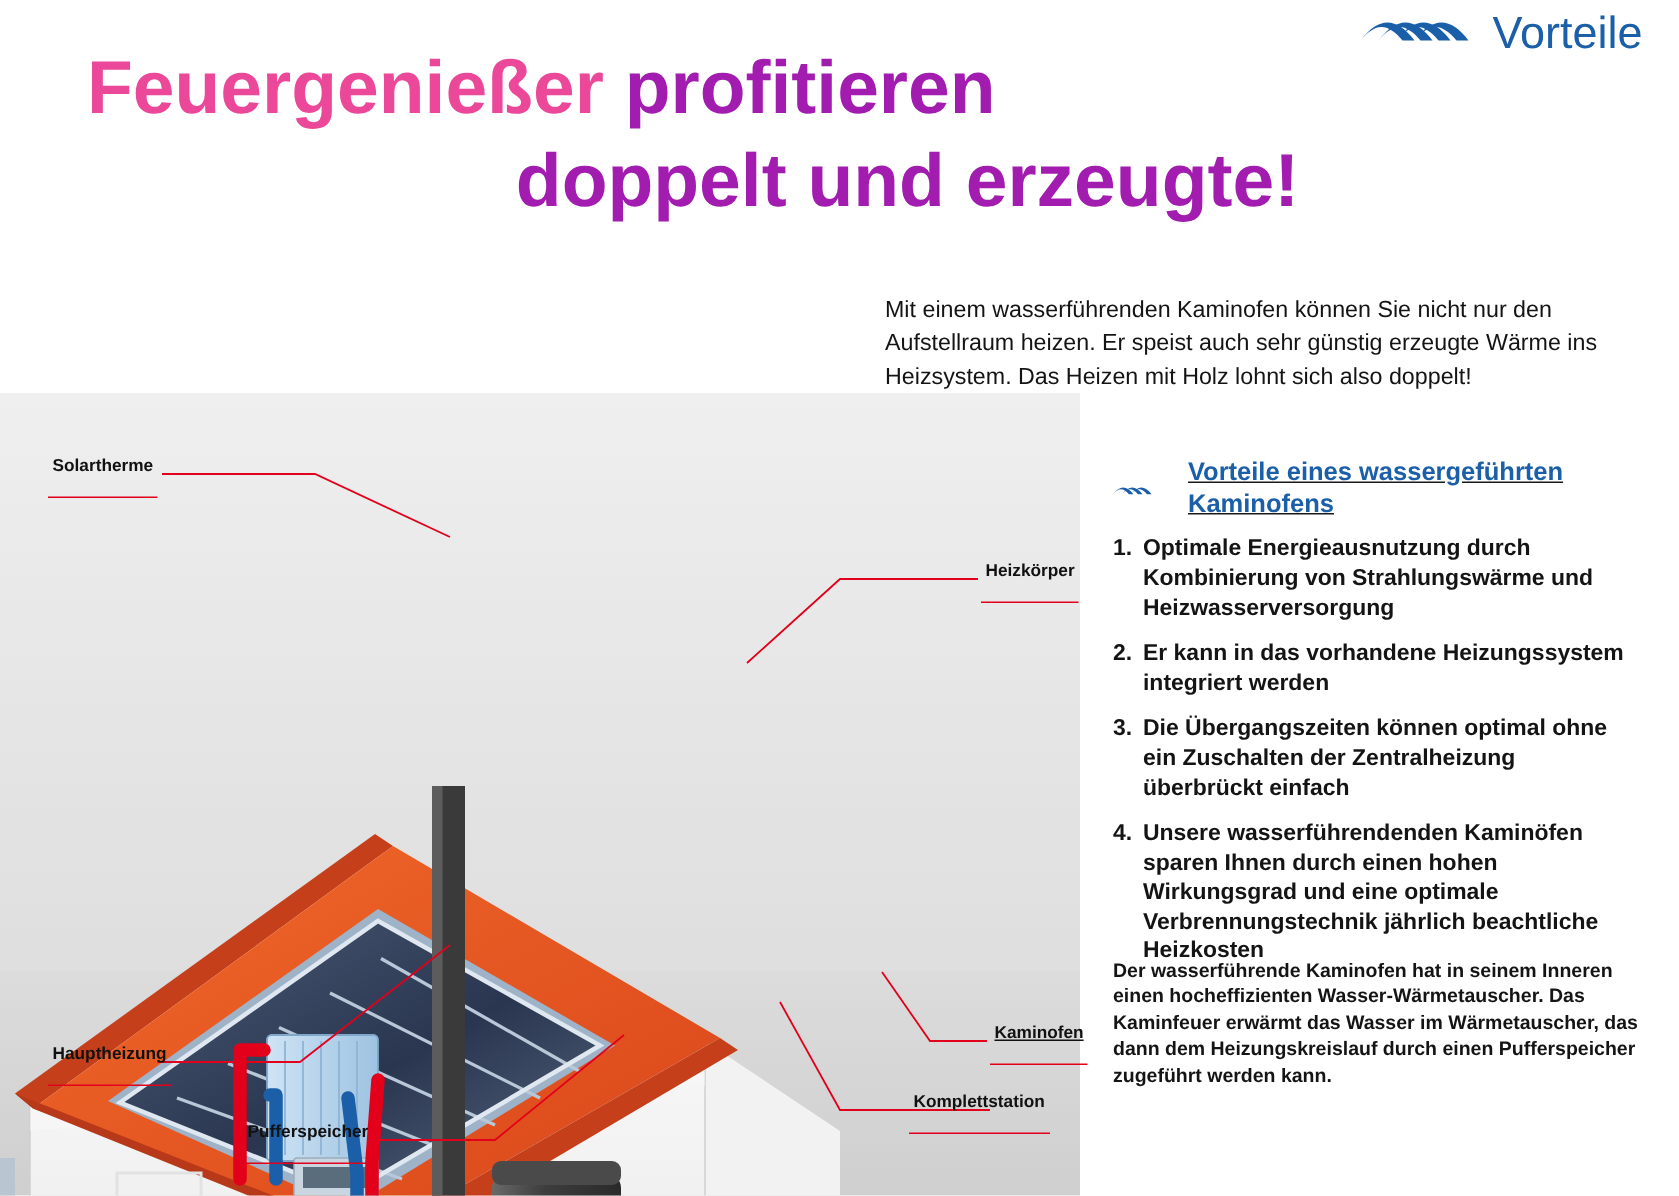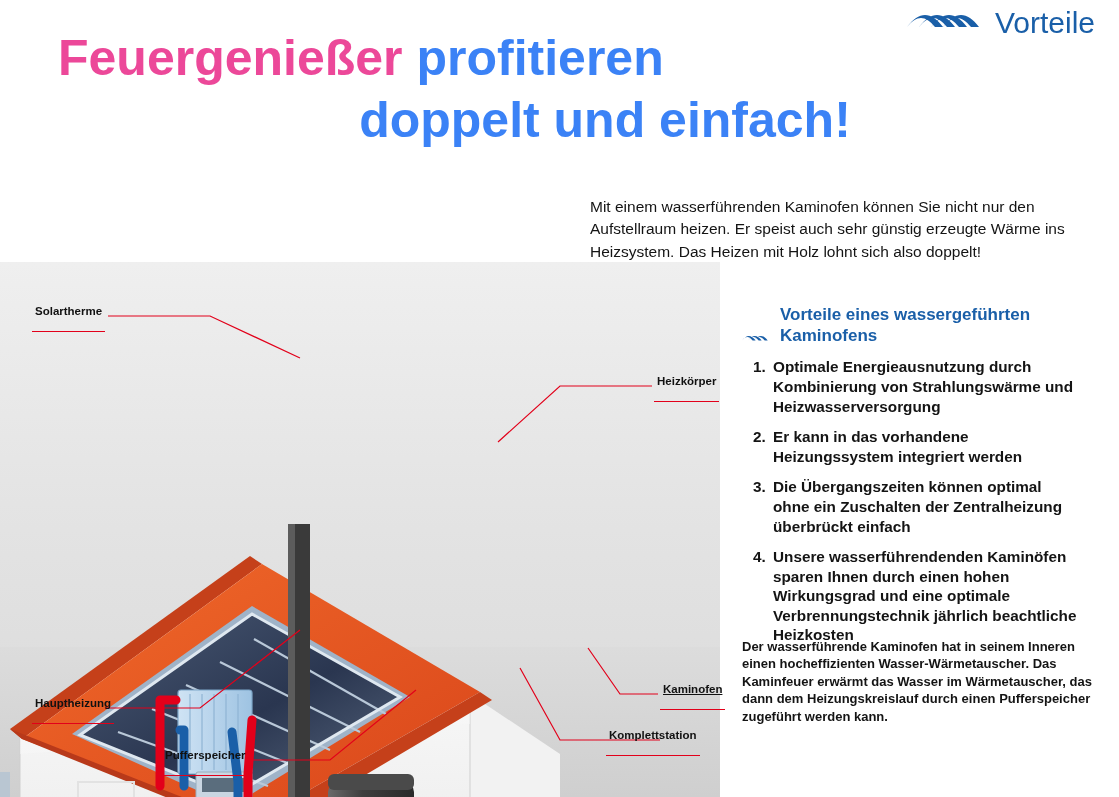--- a/index.html
+++ b/index.html
@@ -37,21 +37,21 @@
     line-height: 1.12;
   }
   .headline-line2 {
     font-size: 50px; font-weight: bold;
     text-align: center;
     padding-left: 120px;
     line-height: 1.12;
     margin-top: 6px;
   }
   .hl-dark { color: #ec4899; }
-  .hl-blue { color: #3b82f6; }
+  .hl-blue { color: #a21caf; }
 
   
   .illus-panel {
     position: absolute;
     left: 0; top: 262px;
     width: 720px; height: 535px;
     background: linear-gradient(180deg,#efefef 0%,#e4e4e4 45%,#d9d9d9 100%);
   }
   .illus-panel .floor {
     position: absolute; left: 0; bottom: 0; width: 100%; height: 150px;
@@ -62,30 +62,31 @@
   .intro {
     position: absolute;
     left: 590px; top: 196px; width: 500px;
     font-size: 15.5px; line-height: 1.45;
     color: #141414;
   }
 
   
   .rcol { position: absolute; left: 742px; width: 350px; }
   .block-head {
-    display: flex; align-items: flex-end; gap: 10px;
+    display: flex; align-items: center; gap: 22px;
     margin-bottom: 10px;
+    text-decoration: underline;
   }
   .block-head .mark { flex: 0 0 auto; margin-top: 4px; }
   .block-title {
     color: #1a5fa8; font-weight: bold; font-size: 17px;
     line-height: 1.22;
   }
   .adv { top: 305px; }
-  .adv ol { margin: 11px; padding: 0; list-style: none; counter-reset: advc; }
+  .adv ol { margin: 0; padding: 0; list-style: none; counter-reset: advc; }
   .adv li {
     counter-increment: advc;
     position: relative;
     padding-left: 20px;
     margin-bottom: 11px;
     font-size: 15.3px;
     line-height: 1.28;
     font-weight: bold;
     color: #141414;
   }
@@ -132,21 +133,21 @@
   </svg>
   <span class="brand-text">Vorteile</span>
 </div>
 
 <div class="headline">
   <div class="headline-line1">
     <span class="hl-dark">Feuergenießer</span>
     <span class="hl-blue">profitieren</span>
   </div>
   <div class="headline-line2">
-    <span class="hl-blue">doppelt und einfach!</span>
+    <span class="hl-blue">doppelt und erzeugte!</span>
   </div>
 </div>
 
 <div class="illus-panel">
   <div class="floor"></div>
 
   <svg class="scene" viewBox="0 0 720 535">
     <defs>
       <linearGradient id="wallg" x1="0" y1="0" x2="0" y2="1">
         <stop offset="0%" stop-color="#ffffff"></stop>

